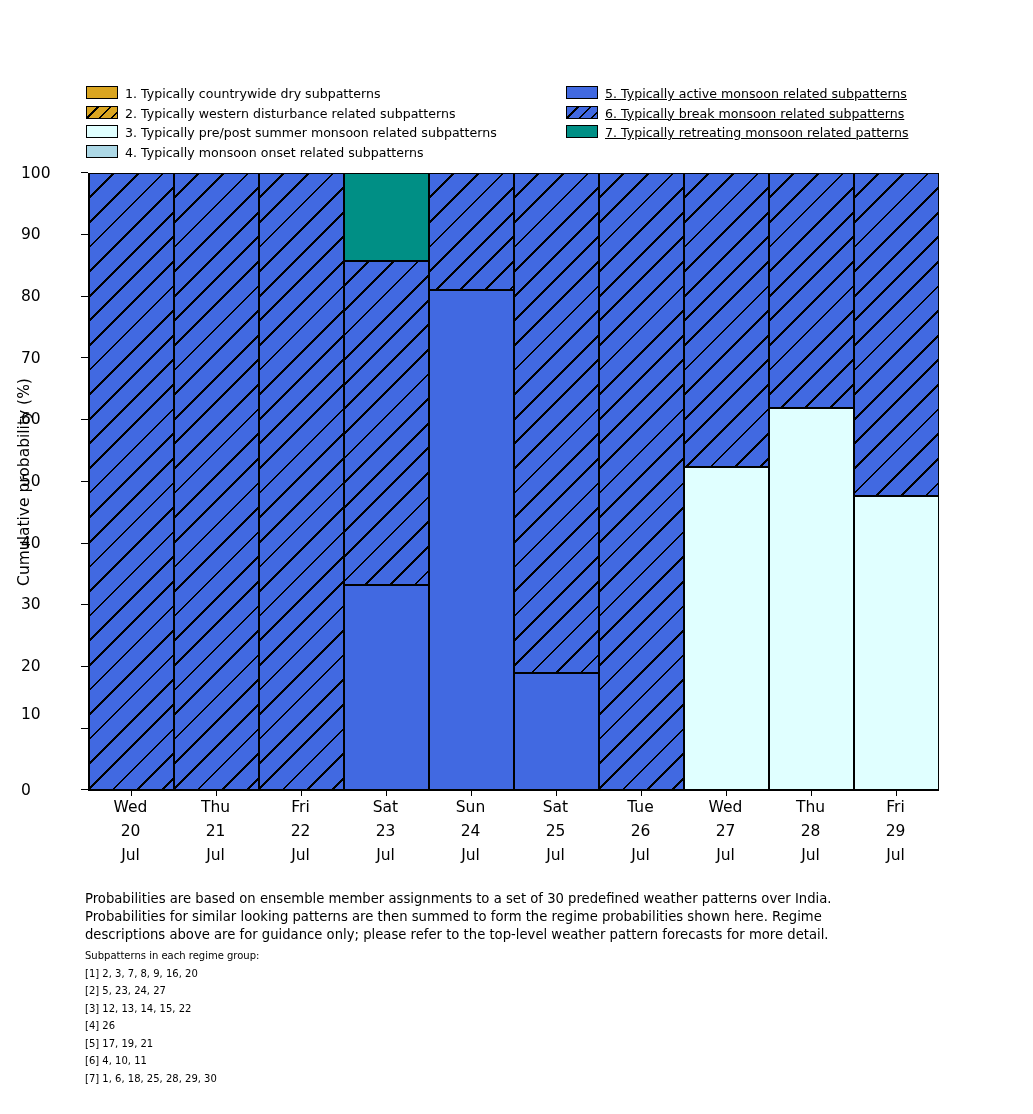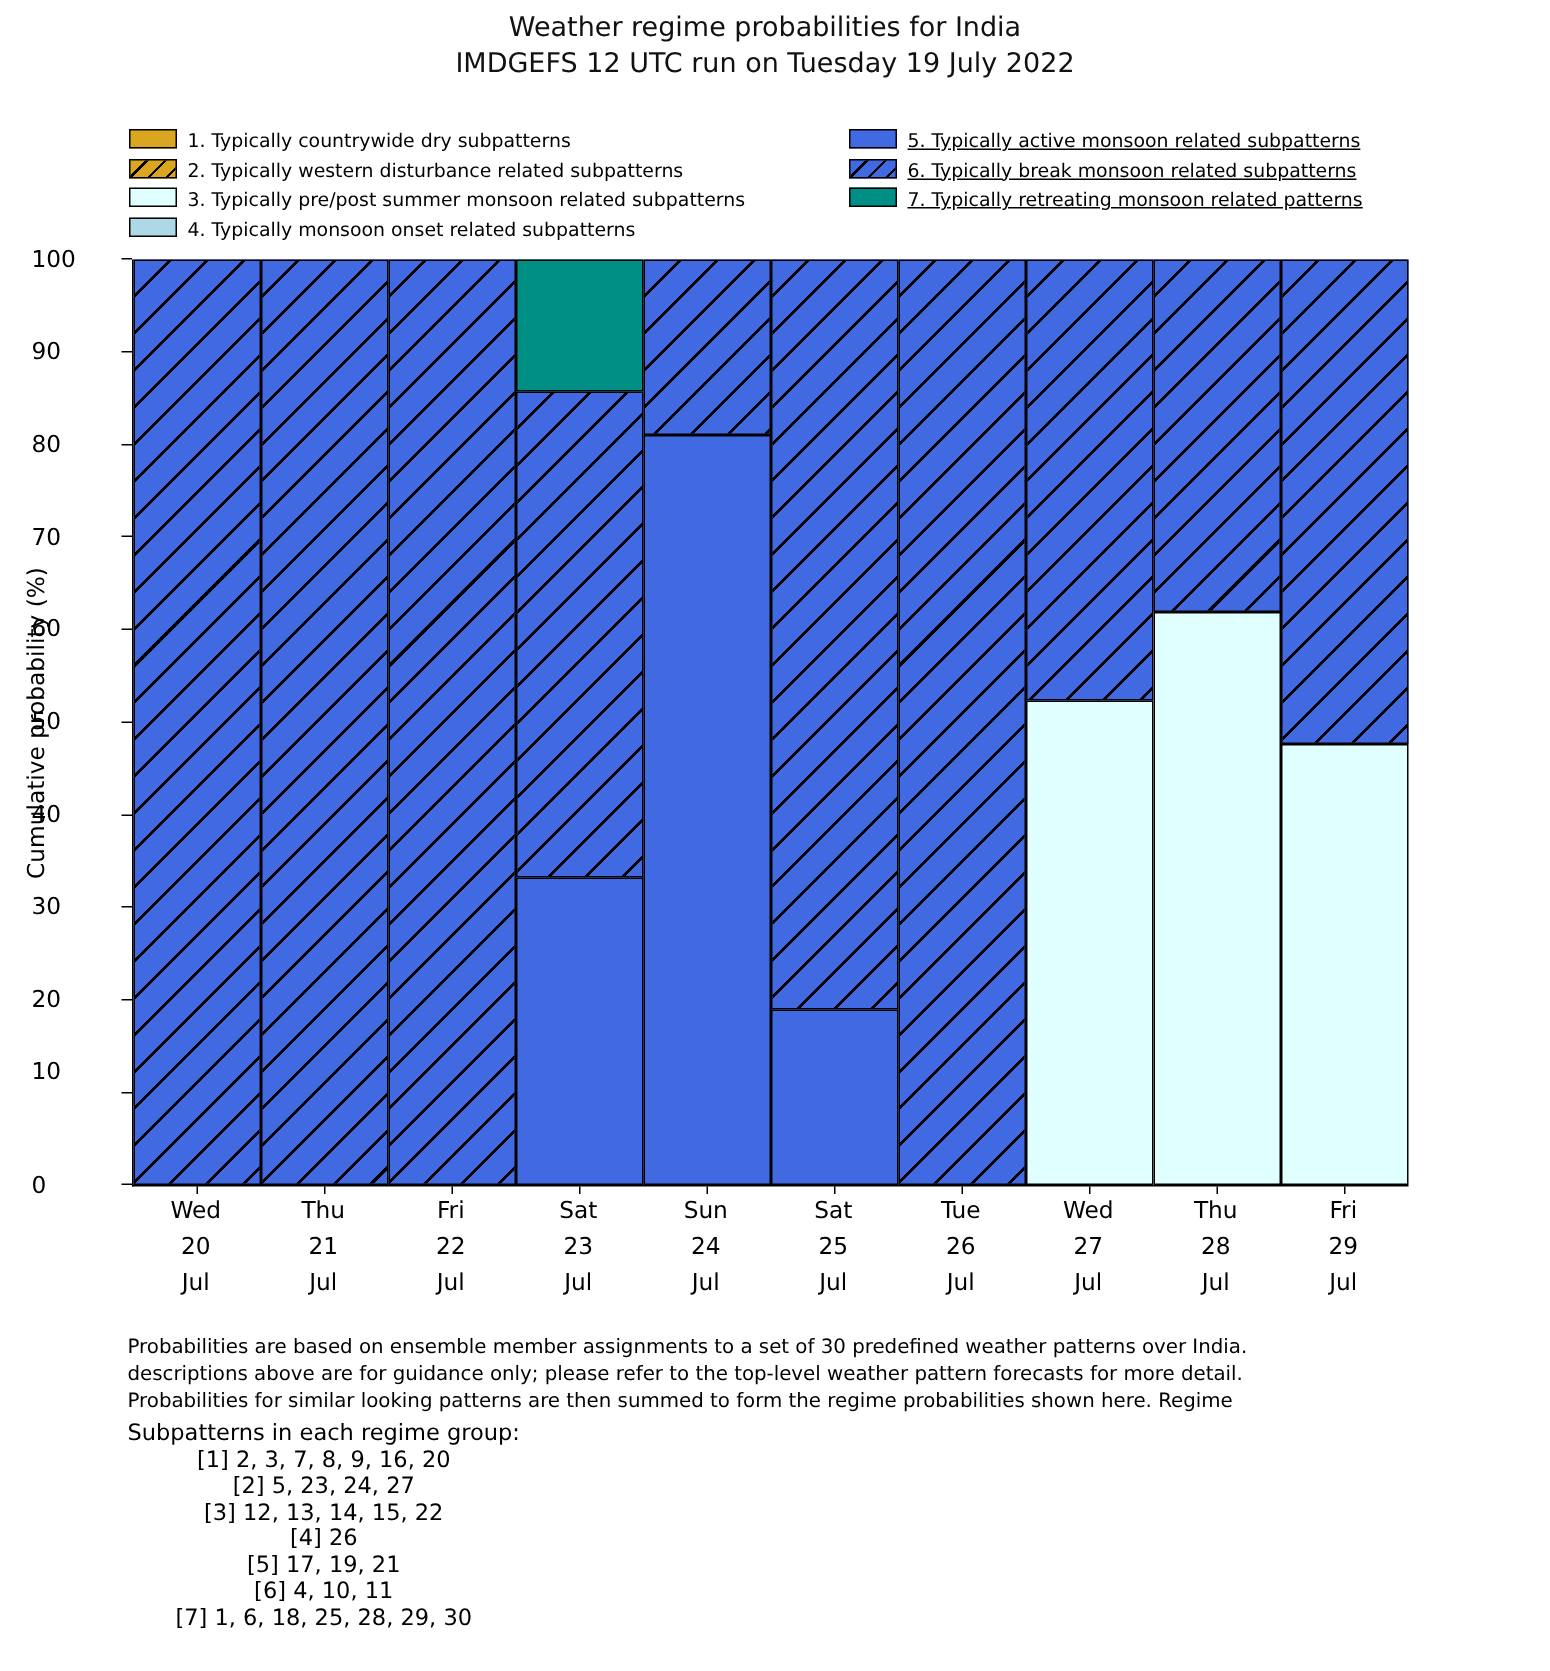--- a/index.html
+++ b/index.html
@@ -31,31 +31,27 @@
   .ytick-label{position:absolute;right:858px;width:60px;text-align:left;
                font-size:15.5px;line-height:15px;}
   .xtick-line{position:absolute;top:618px;height:5px;width:0;border-left:1.4px solid #000;}
   #xlabels{position:absolute;left:88px;top:795px;width:850px;height:78px;}
   .xlabel{position:absolute;top:0;width:85px;text-align:center;font-size:15.5px;line-height:24px;}
 
   #ylabel{position:absolute;left:-216px;top:473px;width:480px;text-align:center;
           transform:rotate(-90deg);transform-origin:center;font-size:15.5px;}
 
   #footnote{position:absolute;left:85px;top:879px;font-size:13.2px;line-height:18.2px;margin-top:11px;}
-  #subpatterns{position:absolute;left:85px;top:947px;font-size:15px;line-height:17.5px;text-align:center;}
+  #subpatterns{position:absolute;left:85px;top:947px;font-size:10px;line-height:17.5px;}
 </style>
 </head>
 <body>
 
 <div id="canvas">
 
-  <div class="title-block">
-    <div>Weather regime probabilities for India</div>
-    <div>IMDGEFS 12 UTC run on Tuesday 19 July 2022</div>
-  </div>
 
   <div id="legend-left" class="legend-col">
       <div class="legend-row">
         <div class="legend-swatch" style="background-color: rgb(218, 165, 32);"></div>
         <div class="legend-label">1. Typically countrywide dry subpatterns</div>
       </div>
       <div class="legend-row">
         <div class="legend-swatch hatch" style="background-color: rgb(218, 165, 32);"></div>
         <div class="legend-label">2. Typically western disturbance related subpatterns</div>
       </div>
@@ -205,22 +201,22 @@
       </div>
       <div class="xlabel" style="left: 765px;">
         <div>Fri</div>
         <div>29</div>
         <div>Jul</div>
       </div>
     </div>
 
   <div id="footnote">
       <div>Probabilities are based on ensemble member assignments to a set of 30 predefined weather patterns over India.</div>
+      <div>Probabilities for similar looking patterns are then summed to form the regime probabilities shown here. Regime</div>
       <div>descriptions above are for guidance only; please refer to the top-level weather pattern forecasts for more detail.</div>
-      <div>Probabilities for similar looking patterns are then summed to form the regime probabilities shown here. Regime</div>
     </div>
 
   <div id="subpatterns">
       <div>Subpatterns in each regime group:</div>
       <div>[1] 2, 3, 7, 8, 9, 16, 20</div>
       <div>[2] 5, 23, 24, 27</div>
       <div>[3] 12, 13, 14, 15, 22</div>
       <div>[4] 26</div>
       <div>[5] 17, 19, 21</div>
       <div>[6] 4, 10, 11</div>

